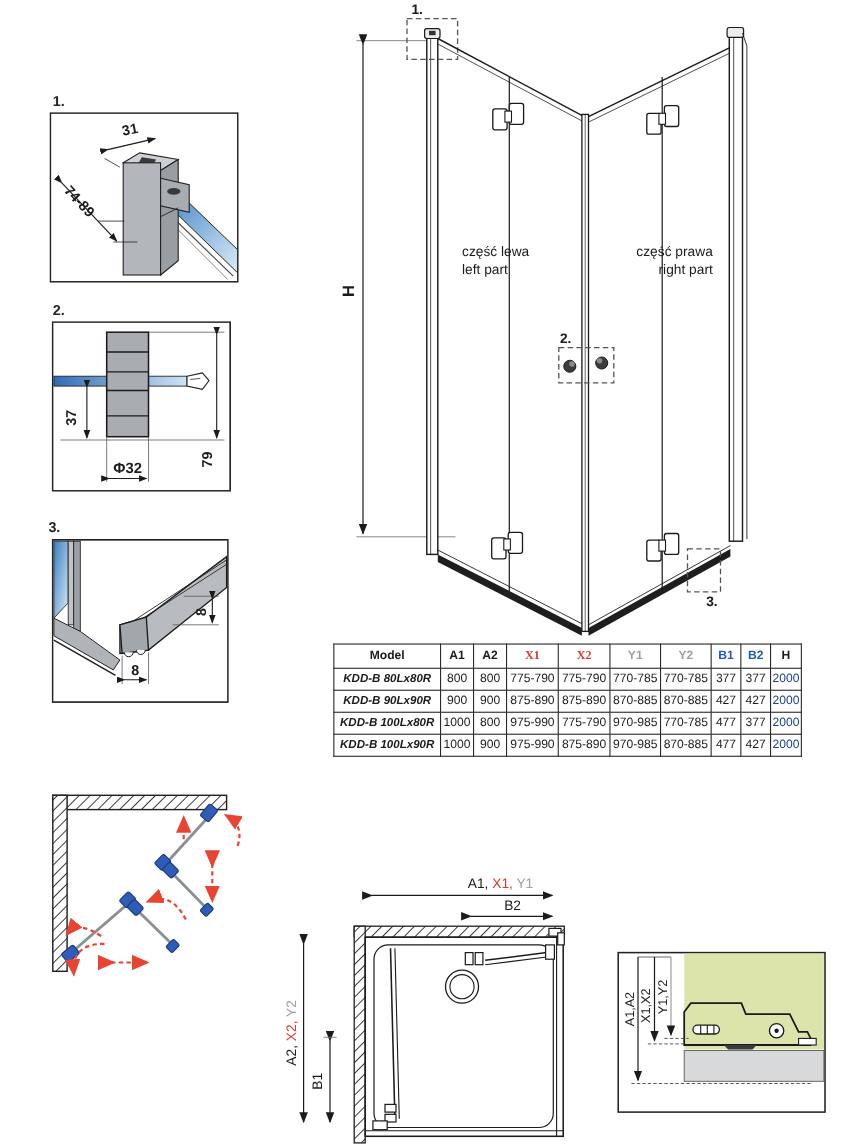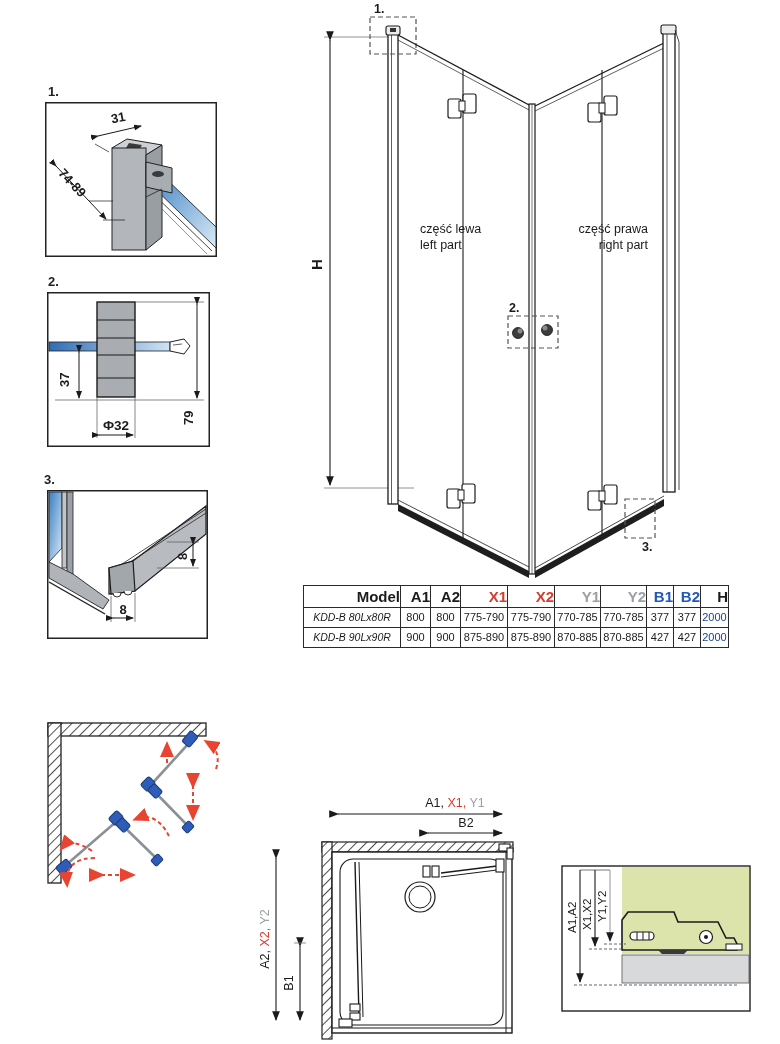--- a/index.html
+++ b/index.html
@@ -5,23 +5,23 @@
   html,body{margin:0;padding:0;background:#fff;}
   .canvas{position:relative;width:780px;height:1044px;background:#fff;overflow:hidden;
           font-family:"Liberation Sans","DejaVu Sans",sans-serif;color:#1b1b1b;}
   .abs{position:absolute;}
   .dlabel{font-size:13px;font-weight:bold;color:#222;}
   svg text{font-family:"Liberation Sans","DejaVu Sans",sans-serif;fill:#1b1b1b;}
   
   table.spec{border-collapse:collapse;table-layout:fixed;width:425px;font-size:11px;}
   table.spec th,table.spec td{border:1px solid #2a2a2a;text-align:center;padding:0;line-height:1;
         height:19px;white-space:nowrap;overflow:hidden;background:#fff;}
-  table.spec th{height:21px;font-size:15px;text-align:right;}
-  td.model{font-weight:normal;font-style:italic;font-size:10.5px;}
-  .c-red{color:#d63c2c;} .c-blue{color:#2257be;} .c-gray{color:#9aa0a6;} .c-navy{color:#1c3f8f;}
+  table.spec th{height:21px;font-size:11px;}
+  td.model{font-weight:bold;font-style:italic;font-size:10.5px;}
+  .c-red{color:#d63c2c;font-family:Liberation Serif, serif;} .c-blue{color:#2257be;} .c-gray{color:#9aa0a6;} .c-navy{color:#1c3f8f;}
   table.spec{border:1.5px solid #222;}
 </style>
 </head>
 <body>
 
 <div class="canvas">
 
   <span class="abs dlabel" style="left:48px;top:84px;">1.</span>
   <svg class="abs" style="left:45px;top:102px;" width="172" height="155" viewBox="0 0 172 155">
     <defs>
@@ -291,20 +291,44 @@
           <td>900</td>
           <td>900</td>
           <td>875-890</td>
           <td>875-890</td>
           <td>870-885</td>
           <td>870-885</td>
           <td>427</td>
           <td>427</td>
           <td class="c-navy">2000</td>
     </tr>
+    <tr>
+      <td class="model">KDD-B 100Lx80R</td>
+          <td>1000</td>
+          <td>800</td>
+          <td>975-990</td>
+          <td>775-790</td>
+          <td>970-985</td>
+          <td>770-785</td>
+          <td>477</td>
+          <td>377</td>
+          <td class="c-navy">2000</td>
+    </tr>
+    <tr>
+      <td class="model">KDD-B 100Lx90R</td>
+          <td>1000</td>
+          <td>900</td>
+          <td>975-990</td>
+          <td>875-890</td>
+          <td>970-985</td>
+          <td>870-885</td>
+          <td>477</td>
+          <td>427</td>
+          <td class="c-navy">2000</td>
+    </tr>
   </tbody>
     </table>
 
   <svg class="abs" style="left:40px;top:715px;" width="180" height="180" viewBox="0 0 180 180">
     <defs>
       <pattern id="hatchA" width="7" height="7" patternUnits="userSpaceOnUse" patternTransform="rotate(45)">
         <rect width="7" height="7" fill="#fff"></rect>
         <line x1="0" y1="0" x2="0" y2="7" stroke="#222" stroke-width="1.6"></line>
       </pattern>
       <marker id="arR" markerWidth="10" markerHeight="10" refX="6" refY="3.5" orient="auto">

